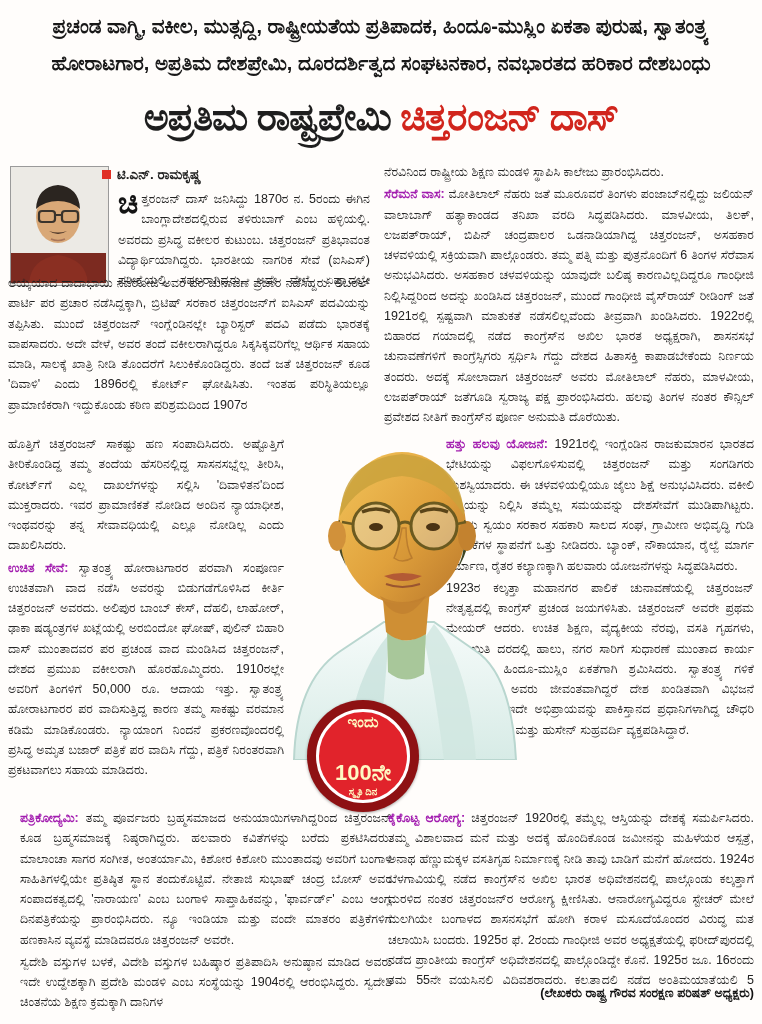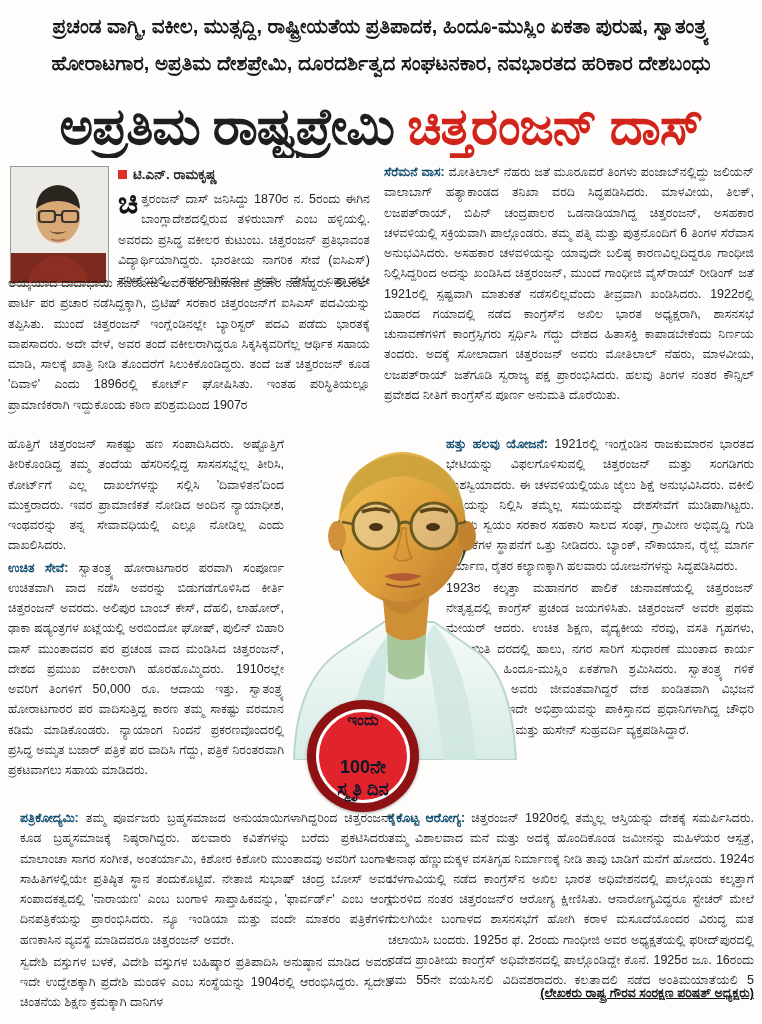--- a/index.html
+++ b/index.html
@@ -12,64 +12,64 @@
   .abs{position:absolute;}
   
   .intro{
     left:34px;top:8px;width:694px;height:82px;
     font-size:20px;font-weight:bold;line-height:1.85;text-align:center;
     color:#181818;overflow:hidden;
   }
   
   .headline{
     left:6px;top:90px;width:750px;height:68px;
-    font-size:51px;font-weight:800;letter-spacing:-1px;line-height:1.45;
+    font-size:38px;font-weight:800;letter-spacing:-1px;line-height:1.45;
     text-align:center;white-space:nowrap;overflow:hidden;
   }
   .headline .hl-red{color:#d1251c;}
   
   .author-photo{
     left:10px;top:166px;width:97px;height:118px;
     border:1px solid #9a9a9a;background:#ece9e4;overflow:hidden;
   }
   
-  .byline{left:118px;top:167px;width:254px;height:20px;font-size:13.5px;font-weight:bold;overflow:hidden;}
+  .byline{left:102px;top:167px;width:254px;height:20px;font-size:13.5px;font-weight:bold;overflow:hidden;}
   .byline-square{display:inline-block;width:9px;height:9px;background:#e03026;margin-right:6px;}
   
   .tblock{font-size:12.5px;line-height:1.62;text-align:justify;overflow:hidden;color:#222;}
   .tblock p{margin:0 0 2px 0;}
-  .tblock .lead{font-weight:bold;color:#0c4a6e;}
+  .tblock .lead{font-weight:bold;color:#a21caf;}
   .dropcap{float:left;font-size:30px;line-height:0.95;font-weight:800;padding-right:3px;color:#141414;}
   .colA-top{left:118px;top:189px;width:252px;height:97px;}
   .colA-bottom{left:8px;top:273px;width:362px;height:146px;}
   .colB{left:384px;top:162px;width:370px;height:271px;}
   .colL1{left:8px;top:434px;width:276px;height:372px;}
   .colR1{left:446px;top:434px;width:308px;height:372px;}
   .colL2{left:20px;top:808px;width:372px;height:212px;}
   .colR2{left:388px;top:808px;width:366px;height:176px;}
   .credit{
     left:388px;top:986px;width:366px;height:24px;
-    font-size:12.5px;font-weight:bold;text-align:right;color:#111;overflow:hidden;text-decoration:underline;
+    font-size:12.5px;font-weight:bold;text-align:right;color:#111;overflow:hidden;
   }
   
   .portrait{left:284px;top:424px;width:240px;height:336px;}
   
   .badge{
     left:307px;top:700px;width:112px;height:112px;border-radius:50%;
     background:#8e1113;box-shadow:0 1px 3px rgba(0,0,0,0.35);
   }
   .badge-inner{
     position:absolute;left:9px;top:9px;width:94px;height:94px;border-radius:50%;
     background:#e1232b;border:3px solid #ffffff;box-sizing:border-box;
     display:flex;flex-direction:column;align-items:center;justify-content:center;
-    color:#0f172a;font-weight:800;text-align:center;line-height:1.22;
+    color:#fef9c3;font-weight:800;text-align:center;line-height:1.22;
   }
   .badge-l1{font-size:15px;}
-  .badge-l2{font-size:18px;margin-top:28px;}
-  .badge-l3{font-size:18px;}
+  .badge-l2{font-size:22px;margin-top:28px;}
+  .badge-l3{font-size:10px;}
 </style>
 </head>
 <body>
 
 <div class="page">
 
   <div class="abs intro">ಪ್ರಚಂಡ ವಾಗ್ಮಿ, ವಕೀಲ, ಮುತ್ಸದ್ದಿ, ರಾಷ್ಟ್ರೀಯತೆಯ ಪ್ರತಿಪಾದಕ, ಹಿಂದೂ-ಮುಸ್ಲಿಂ ಏಕತಾ ಪುರುಷ, ಸ್ವಾತಂತ್ರ್ಯ ಹೋರಾಟಗಾರ, ಅಪ್ರತಿಮ ದೇಶಪ್ರೇಮಿ, ದೂರದರ್ಶಿತ್ವದ ಸಂಘಟನಕಾರ, ನವಭಾರತದ ಹರಿಕಾರ ದೇಶಬಂಧು ಚಿತ್ತರಂಜನ್ ದಾಸ್ ಅವರದು ವಿಶಿಷ್ಟ ವ್ಯಕ್ತಿತ್ವ. ಅವರು ನಿಧನರಾಗಿ ಇಂದಿಗೆ ನೂರು ವರ್ಷ. ಈ ಹಿನ್ನೆಲೆಯಲ್ಲಿ ನುಡಿನಮನ.</div>
 
   <h1 class="abs headline" style="margin:0;">
     <span>ಅಪ್ರತಿಮ ರಾಷ್ಟ್ರಪ್ರೇಮಿ </span><span class="hl-red">ಚಿತ್ತರಂಜನ್ ದಾಸ್</span>
@@ -94,20 +94,21 @@
     <span class="byline-square"></span><span>ಟಿ.ಎನ್. ರಾಮಕೃಷ್ಣ</span>
   </div>
 
   <div class="abs tblock colA-top">
       <p><span class="dropcap">ಚಿ</span>ತ್ತರಂಜನ್ ದಾಸ್ ಜನಿಸಿದ್ದು 1870ರ ನ. 5ರಂದು ಈಗಿನ ಬಾಂಗ್ಲಾದೇಶದಲ್ಲಿರುವ ತಳಿರುಬಾಗ್ ಎಂಬ ಹಳ್ಳಿಯಲ್ಲಿ. ಅವರದು ಪ್ರಸಿದ್ಧ ವಕೀಲರ ಕುಟುಂಬ. ಚಿತ್ತರಂಜನ್ ಪ್ರತಿಭಾವಂತ ವಿದ್ಯಾರ್ಥಿಯಾಗಿದ್ದರು. ಭಾರತೀಯ ನಾಗರಿಕ ಸೇವೆ (ಐಸಿಎಸ್) ಪರೀಕ್ಷೆಯಲ್ಲಿ ಸಫಲರಾಗಿದ್ದರು. ಅದೇ ವೇಳೆ, ಏಷ್ಯಾದಲ್ಲೇ ಪ್ರಥಮವಾಗಿ ಬ್ರಿಟನ್ ಪಾರ್ಲಿಮೆಂಟಿಗೆ</p>
     </div>
   <div class="abs tblock colA-bottom">
       <p>ಆಯ್ಕೆಯಾದ ದಾದಾಭಾಯಿ ನವರೋಜಿ ಅವರ ಪರ ಚುನಾವಣೆ ಪ್ರಚಾರ ನಡೆಸಿದ್ದರು. ಲಿಬರಲ್ ಪಾರ್ಟಿ ಪರ ಪ್ರಚಾರ ನಡೆಸಿದ್ದಕ್ಕಾಗಿ, ಬ್ರಿಟಿಷ್ ಸರಕಾರ ಚಿತ್ತರಂಜನ್‌ಗೆ ಐಸಿಎಸ್ ಪದವಿಯನ್ನು ತಪ್ಪಿಸಿತು. ಮುಂದೆ ಚಿತ್ತರಂಜನ್ ಇಂಗ್ಲೆಂಡಿನಲ್ಲೇ ಬ್ಯಾರಿಸ್ಟರ್ ಪದವಿ ಪಡೆದು ಭಾರತಕ್ಕೆ ವಾಪಸಾದರು. ಅದೇ ವೇಳೆ, ಅವರ ತಂದೆ ವಕೀಲರಾಗಿದ್ದರೂ ಸಿಕ್ಕಸಿಕ್ಕವರಿಗೆಲ್ಲ ಆರ್ಥಿಕ ಸಹಾಯ ಮಾಡಿ, ಸಾಲಕ್ಕೆ ಖಾತ್ರಿ ನೀಡಿ ತೊಂದರೆಗೆ ಸಿಲುಕಿಕೊಂಡಿದ್ದರು. ತಂದೆ ಜತೆ ಚಿತ್ತರಂಜನ್ ಕೂಡ 'ದಿವಾಳಿ' ಎಂದು 1896ರಲ್ಲಿ ಕೋರ್ಟ್ ಘೋಷಿಸಿತು. ಇಂತಹ ಪರಿಸ್ಥಿತಿಯಲ್ಲೂ ಪ್ರಾಮಾಣಿಕರಾಗಿ ಇದ್ದುಕೊಂಡು ಕಠಿಣ ಪರಿಶ್ರಮದಿಂದ 1907ರ</p>
     </div>
   <div class="abs tblock colB">
+      <p>ನೆರವಿನಿಂದ ರಾಷ್ಟ್ರೀಯ ಶಿಕ್ಷಣ ಮಂಡಳಿ ಸ್ಥಾಪಿಸಿ ಕಾಲೇಜು ಪ್ರಾರಂಭಿಸಿದರು.</p>
       <p><span class="lead">ಸೆರೆಮನೆ ವಾಸ: </span>ಮೋತಿಲಾಲ್ ನೆಹರು ಜತೆ ಮೂರೂವರೆ ತಿಂಗಳು ಪಂಜಾಬ್‌ನಲ್ಲಿದ್ದು ಜಲಿಯನ್ ವಾಲಾಬಾಗ್ ಹತ್ಯಾಕಾಂಡದ ತನಿಖಾ ವರದಿ ಸಿದ್ಧಪಡಿಸಿದರು. ಮಾಳವೀಯ, ತಿಲಕ್, ಲಜಪತ್‌ರಾಯ್, ಬಿಪಿನ್ ಚಂದ್ರಪಾಲರ ಒಡನಾಡಿಯಾಗಿದ್ದ ಚಿತ್ತರಂಜನ್, ಅಸಹಕಾರ ಚಳವಳಿಯಲ್ಲಿ ಸಕ್ರಿಯವಾಗಿ ಪಾಲ್ಗೊಂಡರು. ತಮ್ಮ ಪತ್ನಿ ಮತ್ತು ಪುತ್ರನೊಂದಿಗೆ 6 ತಿಂಗಳ ಸೆರೆವಾಸ ಅನುಭವಿಸಿದರು. ಅಸಹಕಾರ ಚಳವಳಿಯನ್ನು ಯಾವುದೇ ಬಲಿಷ್ಠ ಕಾರಣವಿಲ್ಲದಿದ್ದರೂ ಗಾಂಧೀಜಿ ನಿಲ್ಲಿಸಿದ್ದರಿಂದ ಅದನ್ನು ಖಂಡಿಸಿದ ಚಿತ್ತರಂಜನ್, ಮುಂದೆ ಗಾಂಧೀಜಿ ವೈಸ್‌ರಾಯ್ ರೀಡಿಂಗ್ ಜತೆ 1921ರಲ್ಲಿ ಸ್ಪಷ್ಟವಾಗಿ ಮಾತುಕತೆ ನಡೆಸಲಿಲ್ಲವೆಂದು ತೀವ್ರವಾಗಿ ಖಂಡಿಸಿದರು. 1922ರಲ್ಲಿ ಬಿಹಾರದ ಗಯಾದಲ್ಲಿ ನಡೆದ ಕಾಂಗ್ರೆಸ್‌ನ ಅಖಿಲ ಭಾರತ ಅಧ್ಯಕ್ಷರಾಗಿ, ಶಾಸನಸಭೆ ಚುನಾವಣೆಗಳಿಗೆ ಕಾಂಗ್ರೆಸ್ಸಿಗರು ಸ್ಪರ್ಧಿಸಿ ಗೆದ್ದು ದೇಶದ ಹಿತಾಸಕ್ತಿ ಕಾಪಾಡಬೇಕೆಂದು ನಿರ್ಣಯ ತಂದರು. ಅದಕ್ಕೆ ಸೋಲಾದಾಗ ಚಿತ್ತರಂಜನ್ ಅವರು ಮೋತಿಲಾಲ್ ನೆಹರು, ಮಾಳವೀಯ, ಲಜಪತ್‌ರಾಯ್ ಜತೆಗೂಡಿ ಸ್ವರಾಜ್ಯ ಪಕ್ಷ ಪ್ರಾರಂಭಿಸಿದರು. ಹಲವು ತಿಂಗಳ ನಂತರ ಕೌನ್ಸಿಲ್ ಪ್ರವೇಶದ ನೀತಿಗೆ ಕಾಂಗ್ರೆಸ್‌ನ ಪೂರ್ಣ ಅನುಮತಿ ದೊರೆಯಿತು.</p>
     </div>
   <div class="abs tblock colL1">
       <p>ಹೊತ್ತಿಗೆ ಚಿತ್ತರಂಜನ್ ಸಾಕಷ್ಟು ಹಣ ಸಂಪಾದಿಸಿದರು. ಅಷ್ಟೊತ್ತಿಗೆ ತೀರಿಕೊಂಡಿದ್ದ ತಮ್ಮ ತಂದೆಯ ಹೆಸರಿನಲ್ಲಿದ್ದ ಸಾಸನಸಭ್ನೆಲ್ಲ ತೀರಿಸಿ, ಕೋರ್ಟ್‌ಗೆ ಎಲ್ಲ ದಾಖಲೆಗಳನ್ನು ಸಲ್ಲಿಸಿ 'ದಿವಾಳಿತನ'ದಿಂದ ಮುಕ್ತರಾದರು. ಇವರ ಪ್ರಾಮಾಣಿಕತೆ ನೋಡಿದ ಅಂದಿನ ನ್ಯಾಯಾಧೀಶ, ಇಂಥವರನ್ನು ತನ್ನ ಸೇವಾವಧಿಯಲ್ಲಿ ಎಲ್ಲೂ ನೋಡಿಲ್ಲ ಎಂದು ದಾಖಲಿಸಿದರು.</p>
       <p><span class="lead">ಉಚಿತ ಸೇವೆ: </span>ಸ್ವಾತಂತ್ರ್ಯ ಹೋರಾಟಗಾರರ ಪರವಾಗಿ ಸಂಪೂರ್ಣ ಉಚಿತವಾಗಿ ವಾದ ನಡೆಸಿ ಅವರನ್ನು ಬಿಡುಗಡೆಗೊಳಿಸಿದ ಕೀರ್ತಿ ಚಿತ್ತರಂಜನ್ ಅವರದು. ಅಲಿಪುರ ಬಾಂಬ್ ಕೇಸ್, ದೆಹಲಿ, ಲಾಹೋರ್, ಢಾಕಾ ಷಡ್ಯಂತ್ರಗಳ ಖಟ್ಲೆಯಲ್ಲಿ ಅರಬಿಂದೋ ಘೋಷ್, ಪುಲಿನ್ ಬಿಹಾರಿ ದಾಸ್ ಮುಂತಾದವರ ಪರ ಪ್ರಚಂಡ ವಾದ ಮಂಡಿಸಿದ ಚಿತ್ತರಂಜನ್, ದೇಶದ ಪ್ರಮುಖ ವಕೀಲರಾಗಿ ಹೊರಹೊಮ್ಮಿದರು. 1910ರಲ್ಲೇ ಅವರಿಗೆ ತಿಂಗಳಿಗೆ 50,000 ರೂ. ಆದಾಯ ಇತ್ತು. ಸ್ವಾತಂತ್ರ್ಯ ಹೋರಾಟಗಾರರ ಪರ ವಾದಿಸುತ್ತಿದ್ದ ಕಾರಣ ತಮ್ಮ ಸಾಕಷ್ಟು ವರಮಾನ ಕಡಿಮೆ ಮಾಡಿಕೊಂಡರು. ನ್ಯಾಯಾಂಗ ನಿಂದನೆ ಪ್ರಕರಣವೊಂದರಲ್ಲಿ ಪ್ರಸಿದ್ಧ ಅಮೃತ ಬಜಾರ್ ಪತ್ರಿಕೆ ಪರ ವಾದಿಸಿ ಗೆದ್ದು, ಪತ್ರಿಕೆ ನಿರಂತರವಾಗಿ ಪ್ರಕಟವಾಗಲು ಸಹಾಯ ಮಾಡಿದರು.</p>
     </div>
   <div class="abs tblock colR1">
       <p><span class="lead">ಹತ್ತು ಹಲವು ಯೋಜನೆ: </span>1921ರಲ್ಲಿ ಇಂಗ್ಲೆಂಡಿನ ರಾಜಕುಮಾರನ ಭಾರತದ ಭೇಟಿಯನ್ನು ವಿಫಲಗೊಳಿಸುವಲ್ಲಿ ಚಿತ್ತರಂಜನ್ ಮತ್ತು ಸಂಗಡಿಗರು ಯಶಸ್ವಿಯಾದರು. ಈ ಚಳವಳಿಯಲ್ಲಿಯೂ ಜೈಲು ಶಿಕ್ಷೆ ಅನುಭವಿಸಿದರು. ವಕೀಲಿ ವೃತ್ತಿಯನ್ನು ನಿಲ್ಲಿಸಿ ತಮ್ಮೆಲ್ಲ ಸಮಯವನ್ನು ದೇಶಸೇವೆಗೆ ಮುಡಿಪಾಗಿಟ್ಟರು. ಸ್ಥಳೀಯ ಸ್ವಯಂ ಸರಕಾರ ಸಹಕಾರಿ ಸಾಲದ ಸಂಘ, ಗ್ರಾಮೀಣ ಅಭಿವೃದ್ಧಿ ಗುಡಿ ಕೈಗಾರಿಕೆಗಳ ಸ್ಥಾಪನೆಗೆ ಒತ್ತು ನೀಡಿದರು. ಬ್ಯಾಂಕ್, ನೌಕಾಯಾನ, ರೈಲ್ವೆ ಮಾರ್ಗ ನಿರ್ಮಾಣ, ರೈತರ ಕಲ್ಯಾಣಕ್ಕಾಗಿ ಹಲವಾರು ಯೋಜನೆಗಳನ್ನು ಸಿದ್ಧಪಡಿಸಿದರು.</p>
       <p>1923ರ ಕಲ್ಕತ್ತಾ ಮಹಾನಗರ ಪಾಲಿಕೆ ಚುನಾವಣೆಯಲ್ಲಿ ಚಿತ್ತರಂಜನ್ ನೇತೃತ್ವದಲ್ಲಿ ಕಾಂಗ್ರೆಸ್ ಪ್ರಚಂಡ ಜಯಗಳಿಸಿತು. ಚಿತ್ತರಂಜನ್ ಅವರೇ ಪ್ರಥಮ ಮೇಯರ್ ಆದರು. ಉಚಿತ ಶಿಕ್ಷಣ, ವೈದ್ಯಕೀಯ ನೆರವು, ವಸತಿ ಗೃಹಗಳು, ರಿಯಾಯಿತಿ ದರದಲ್ಲಿ ಹಾಲು, ನಗರ ಸಾರಿಗೆ ಸುಧಾರಣೆ ಮುಂತಾದ ಕಾರ್ಯ ಮಾಡಿದರು. ಹಿಂದೂ-ಮುಸ್ಲಿಂ ಏಕತೆಗಾಗಿ ಶ್ರಮಿಸಿದರು. ಸ್ವಾತಂತ್ರ್ಯ ಗಳಿಕೆ ಸಂದರ್ಭದಲ್ಲಿ ಅವರು ಜೀವಂತವಾಗಿದ್ದರೆ ದೇಶ ಖಂಡಿತವಾಗಿ ವಿಭಜನೆ ಆಗುತ್ತಿರಲಿಲ್ಲ. ಇದೇ ಅಭಿಪ್ರಾಯವನ್ನು ಪಾಕಿಸ್ತಾನದ ಪ್ರಧಾನಿಗಳಾಗಿದ್ದ ಚೌಧರಿ ಮಹಮ್ಮದ್ ಆಲಿ ಮತ್ತು ಹುಸೇನ್ ಸುಹ್ರವರ್ದಿ ವ್ಯಕ್ತಪಡಿಸಿದ್ದಾರೆ.</p>
     </div>

